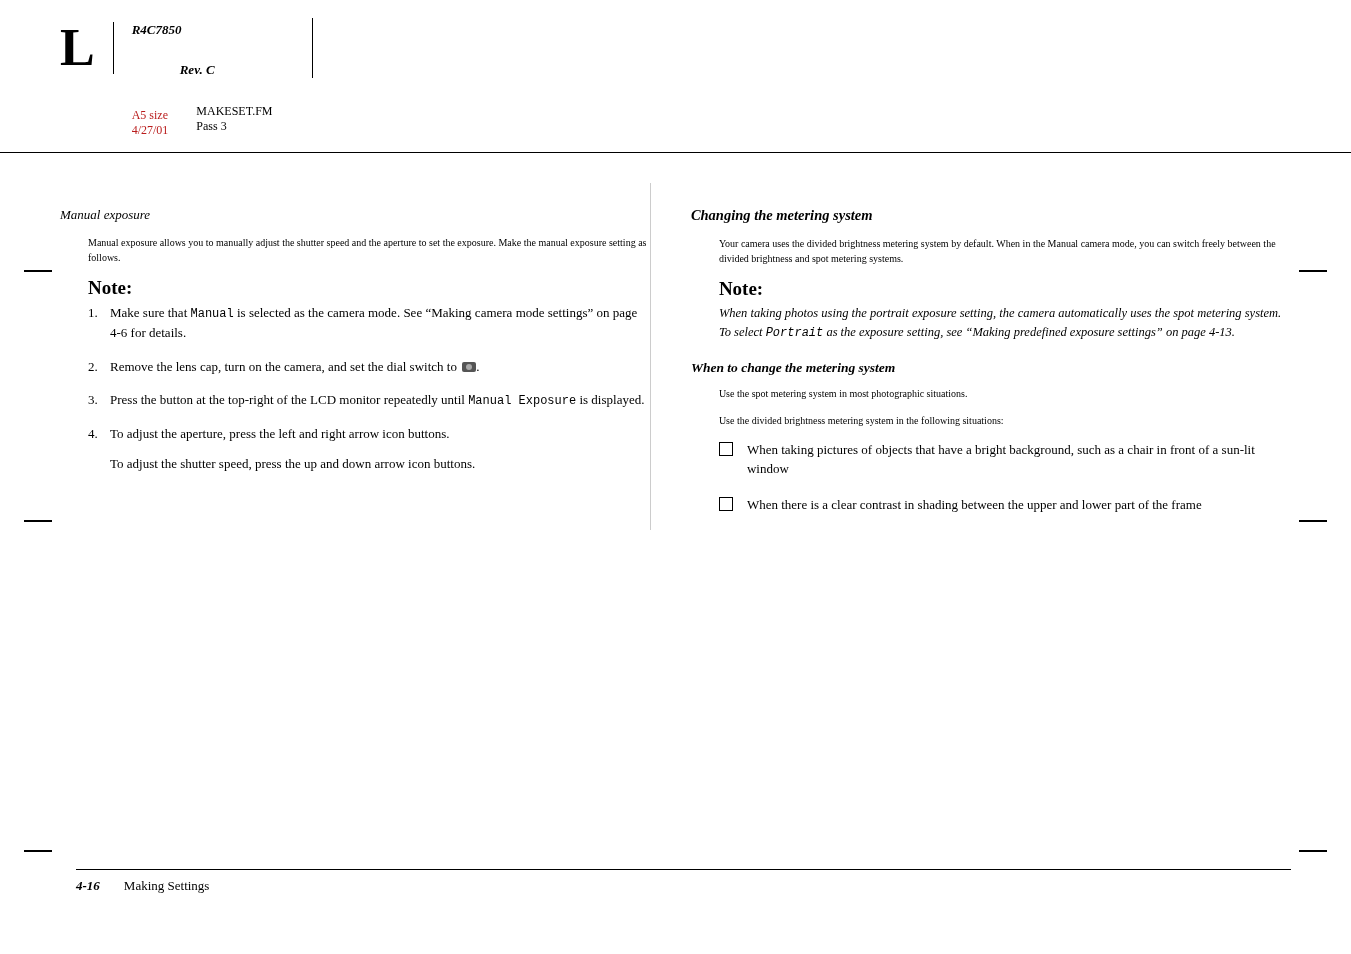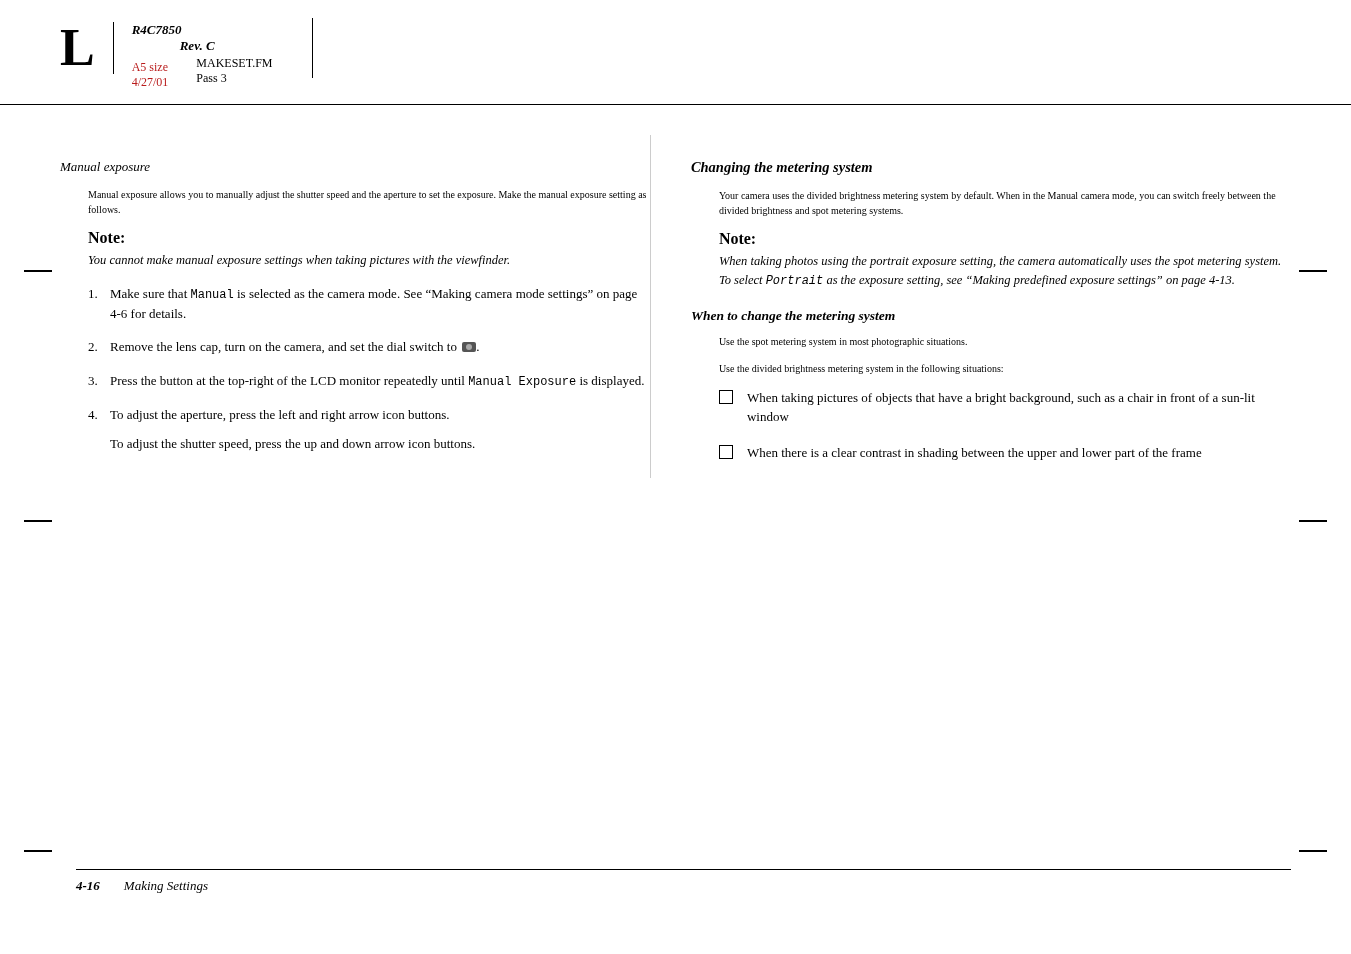--- a/index.html
+++ b/index.html
@@ -42,20 +42,21 @@
       margin-top: 4px;
       padding-right: 18px;
       border-right: 1px solid #000;
     }
 
     .header-meta {
       display: flex;
       flex-direction: column;
       justify-content: flex-start;
       padding-top: 4px;
+      gap: 24px;
     }
 
     .header-meta .model {
       font-weight: bold;
       font-style: italic;
       font-size: 13px;
     }
 
     .header-meta .rev {
       font-weight: bold;
@@ -147,21 +148,21 @@
 
     .body-text {
       font-size: 10px;
       line-height: 1.5;
       margin-bottom: 12px;
       margin-left: 28px;
     }
 
     .note-label {
       font-weight: bold;
-      font-size: 16px;
+      font-size: 19px;
       margin-bottom: 4px;
       margin-left: 28px;
     }
 
     .note-text {
       font-style: italic;
       font-size: 12.5px;
       line-height: 1.5;
       margin-left: 28px;
       margin-bottom: 14px;
@@ -257,21 +258,20 @@
     }
 
     .footer-page {
       font-style: italic;
       font-weight: bold;
       font-size: 13px;
       margin-right: 24px;
     }
 
     .footer-title {
-      font-style: italic;
       font-size: 13px;
     }
   </style>
 </head>
 <body>
 
 <div class="page-wrapper">
 
   <div class="margin-mark margin-mark-left-1"></div>
   <div class="margin-mark margin-mark-left-2"></div>
@@ -307,21 +307,20 @@
 
   <div class="content">
 
     <div class="left-col">
       <div style="margin-top: 24px;">
         <div class="section-title-italic">Manual exposure</div>
 
         <div class="body-text">Manual exposure allows you to manually adjust the shutter speed and the aperture to set the exposure. Make the manual exposure setting as follows.</div>
 
         <div class="note-label">Note:</div>
-        <div class="note-text">You cannot make manual exposure settings when taking pictures with the viewfinder.</div>
 
         <div class="numbered-list">
 
           <div class="numbered-item">
             <span class="num">1.</span>
             <span class="item-text">
               Make sure that <span class="mono">Manual</span> is selected as the camera mode. See “Making camera mode settings” on page 4-6 for details.
             </span>
           </div>
 

